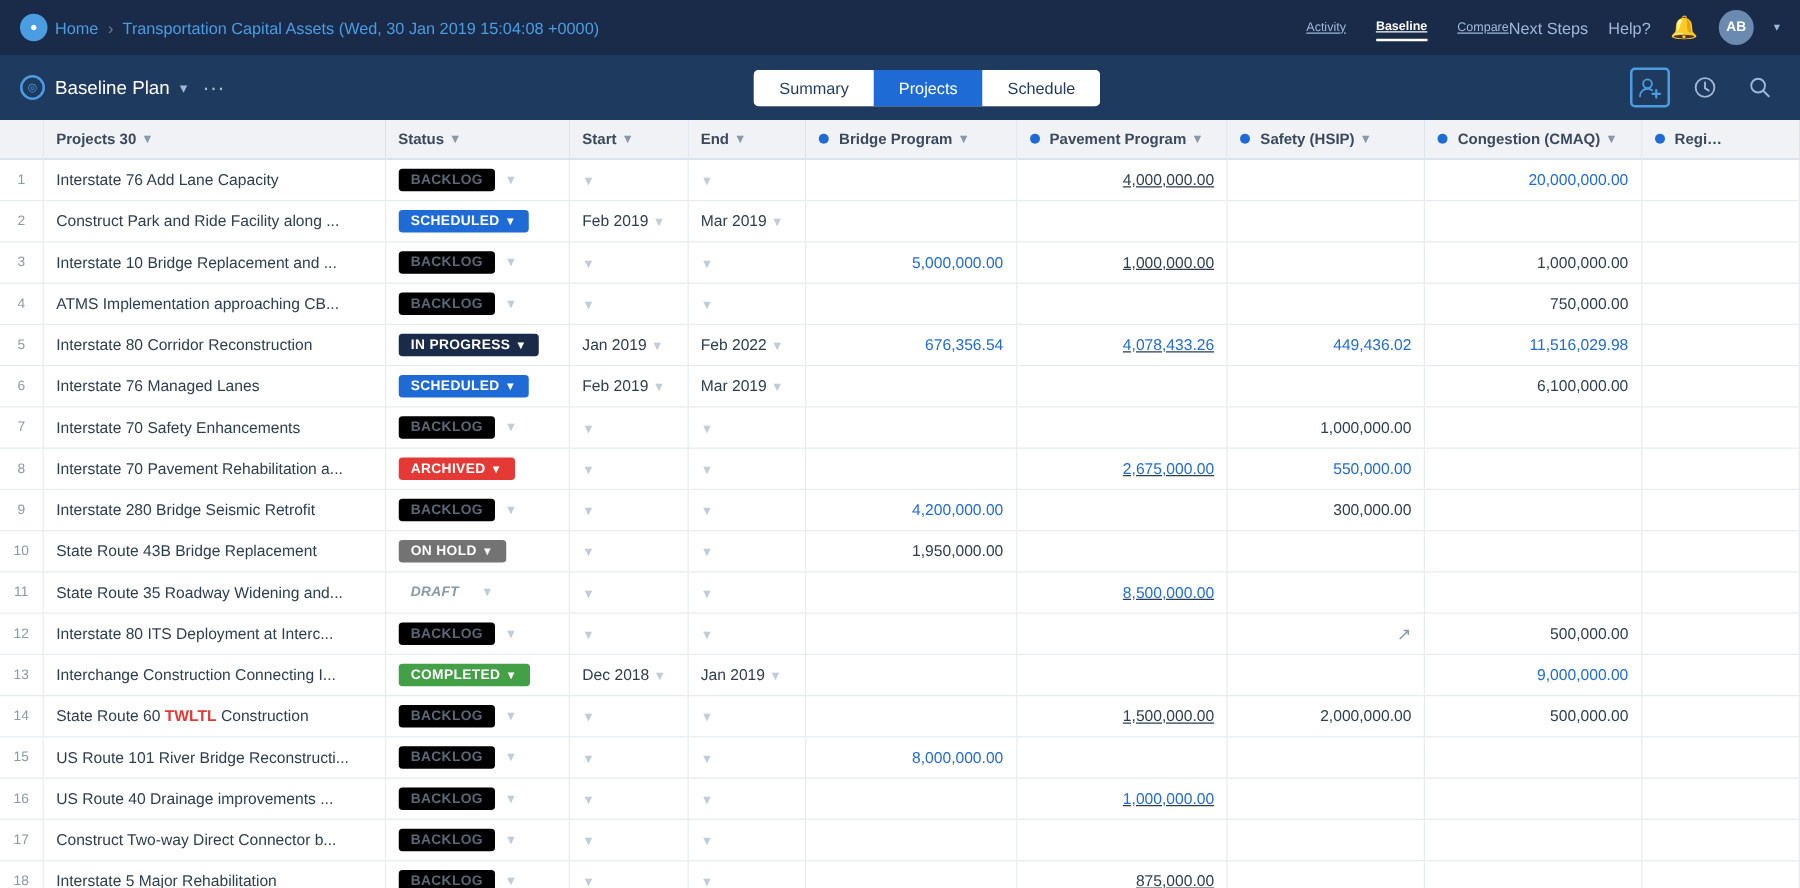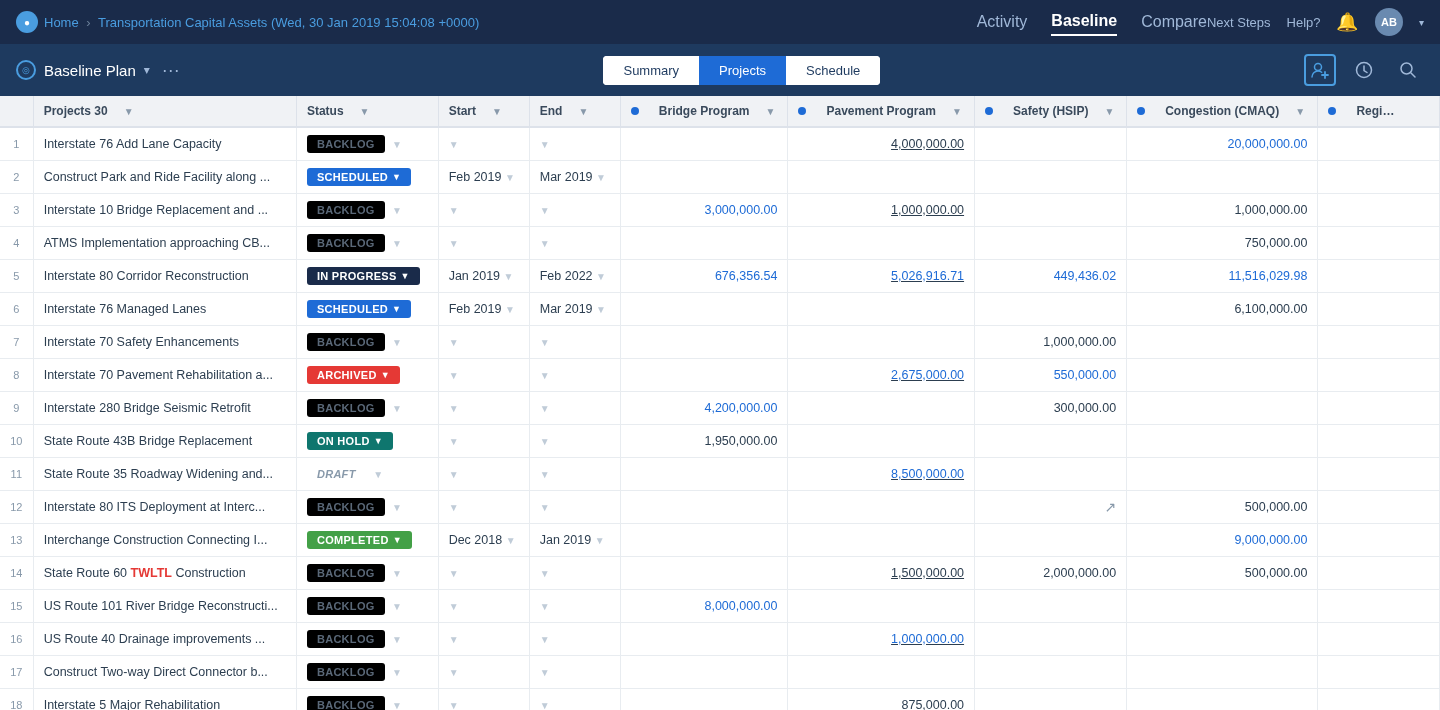--- a/index.html
+++ b/index.html
@@ -14,21 +14,21 @@
       padding: 0 16px;
       color: #fff;
       gap: 0;
     }
     .top-nav-left { display: flex; align-items: center; gap: 6px; flex: 1; }
     .home-dot { width: 22px; height: 22px; border-radius: 50%; background: #4a9de0; display: flex; align-items: center; justify-content: center; font-size: 10px; cursor: pointer; }
     .nav-breadcrumb { font-size: 13px; color: #a0b8d8; }
     .nav-breadcrumb span.link { color: #4a9de0; cursor: pointer; }
     .nav-breadcrumb span.sep { margin: 0 4px; color: #6a7f99; }
     .top-nav-center { display: flex; align-items: center; gap: 24px; }
-    .nav-item { font-size: 16px; color: #a0b8d8; cursor: pointer; padding: 4px 0; }
+    .nav-item { font-size: 10px; color: #a0b8d8; cursor: pointer; padding: 4px 0; text-decoration: underline; }
     .nav-item.active { color: #fff; font-weight: 600; border-bottom: 2px solid #fff; }
     .top-nav-right { display: flex; align-items: center; gap: 16px; margin-left: auto; }
     .nav-btn { font-size: 13px; color: #a0b8d8; cursor: pointer; }
     .notification-icon { font-size: 18px; color: #a0b8d8; cursor: pointer; }
     .avatar { width: 28px; height: 28px; border-radius: 50%; background: #6a8ab0; display: flex; align-items: center; justify-content: center; font-size: 11px; font-weight: 600; color: #fff; cursor: pointer; }
     .chevron-down { color: #a0b8d8; font-size: 10px; cursor: pointer; }
 
     
     .toolbar {
       height: 52px;
@@ -61,21 +61,21 @@
       padding: 8px 10px;
       font-size: 12px;
       font-weight: 600;
       color: #3a4a5c;
       white-space: nowrap;
       position: sticky;
       top: 0;
       z-index: 10;
       text-align: left;
     }
-    th .col-filter { display: inline-flex; align-items: center; gap: 16px; }
+    th .col-filter { display: inline-flex; align-items: center; gap: 4px; }
     th .filter-arrow { font-size: 10px; color: #8899aa; cursor: pointer; }
     th .col-dot { width: 8px; height: 8px; border-radius: 50%; display: inline-block; margin-right: 4px; }
 
     
     tbody tr td {
       border-bottom: 1px solid #e8ecf0;
       border-right: 1px solid #e8ecf0;
       padding: 7px 10px;
       font-size: 12.5px;
       color: #2c3e50;
@@ -87,21 +87,21 @@
     .badge {
       display: inline-flex; align-items: center; gap: 4px;
       padding: 3px 10px; border-radius: 3px; font-size: 11px; font-weight: 700;
       letter-spacing: 0.3px; cursor: pointer;
     }
     .badge-dropdown { font-size: 9px; }
     .badge-backlog { background: #000000; color: #5a6878; }
     .badge-scheduled { background: #1e6bd6; color: #fff; }
     .badge-inprogress { background: #1a2b4a; color: #fff; }
     .badge-archived { background: #e53935; color: #fff; }
-    .badge-onhold { background: #0f766e; color: #fff; }
+    .badge-onhold { background: #737373; color: #fff; }
     .badge-draft { background: transparent; color: #8899aa; font-style: italic; font-weight: 700; border: none; }
     .badge-completed { background: #43a047; color: #fff; }
 
     .link-val { color: #1e6bd6; cursor: pointer; text-decoration: none; }
     .expand-icon { color: #8899aa; font-size: 14px; }
 
     .twltl { color: #e53935; font-weight: 700; }
 
     
     td.num { text-align: right; }
@@ -308,21 +308,21 @@
   </td>
           <td class="col-start">
     <span></span>
     <span style="font-size:10px;color:#c0ccd8;">▼</span>
   </td>
           <td class="col-end">
     <span></span>
     <span style="font-size:10px;color:#c0ccd8;">▼</span>
   </td>
           <td class="col-bridge num">
-    <a class="link-val">3,000,000.00</a>
+    <a class="link-val">5,000,000.00</a>
   </td>
           <td class="col-pavement num">
     <span>1,000,000.00</span>
   </td>
           <td class="col-safety num"></td>
           <td class="col-congestion num">
     <span>1,000,000.00</span>
   </td>
           <td class="col-regi num"></td>
         </tr>
@@ -365,21 +365,21 @@
     <span style="font-size:10px;color:#c0ccd8;">▼</span>
   </td>
           <td class="col-end">
     <span>Feb 2022</span>
     <span style="font-size:10px;color:#c0ccd8;">▼</span>
   </td>
           <td class="col-bridge num">
     <a class="link-val">676,356.54</a>
   </td>
           <td class="col-pavement num">
-    <a class="link-val">5,026,916.71</a>
+    <a class="link-val">4,078,433.26</a>
   </td>
           <td class="col-safety num"><a class="link-val">449,436.02</a></td>
           <td class="col-congestion num">
     <a class="link-val">11,516,029.98</a>
   </td>
           <td class="col-regi num"></td>
         </tr>
         <tr>
           <td class="row-num">6</td>
           <td class="col-project">Interstate 76 Managed Lanes</td>

